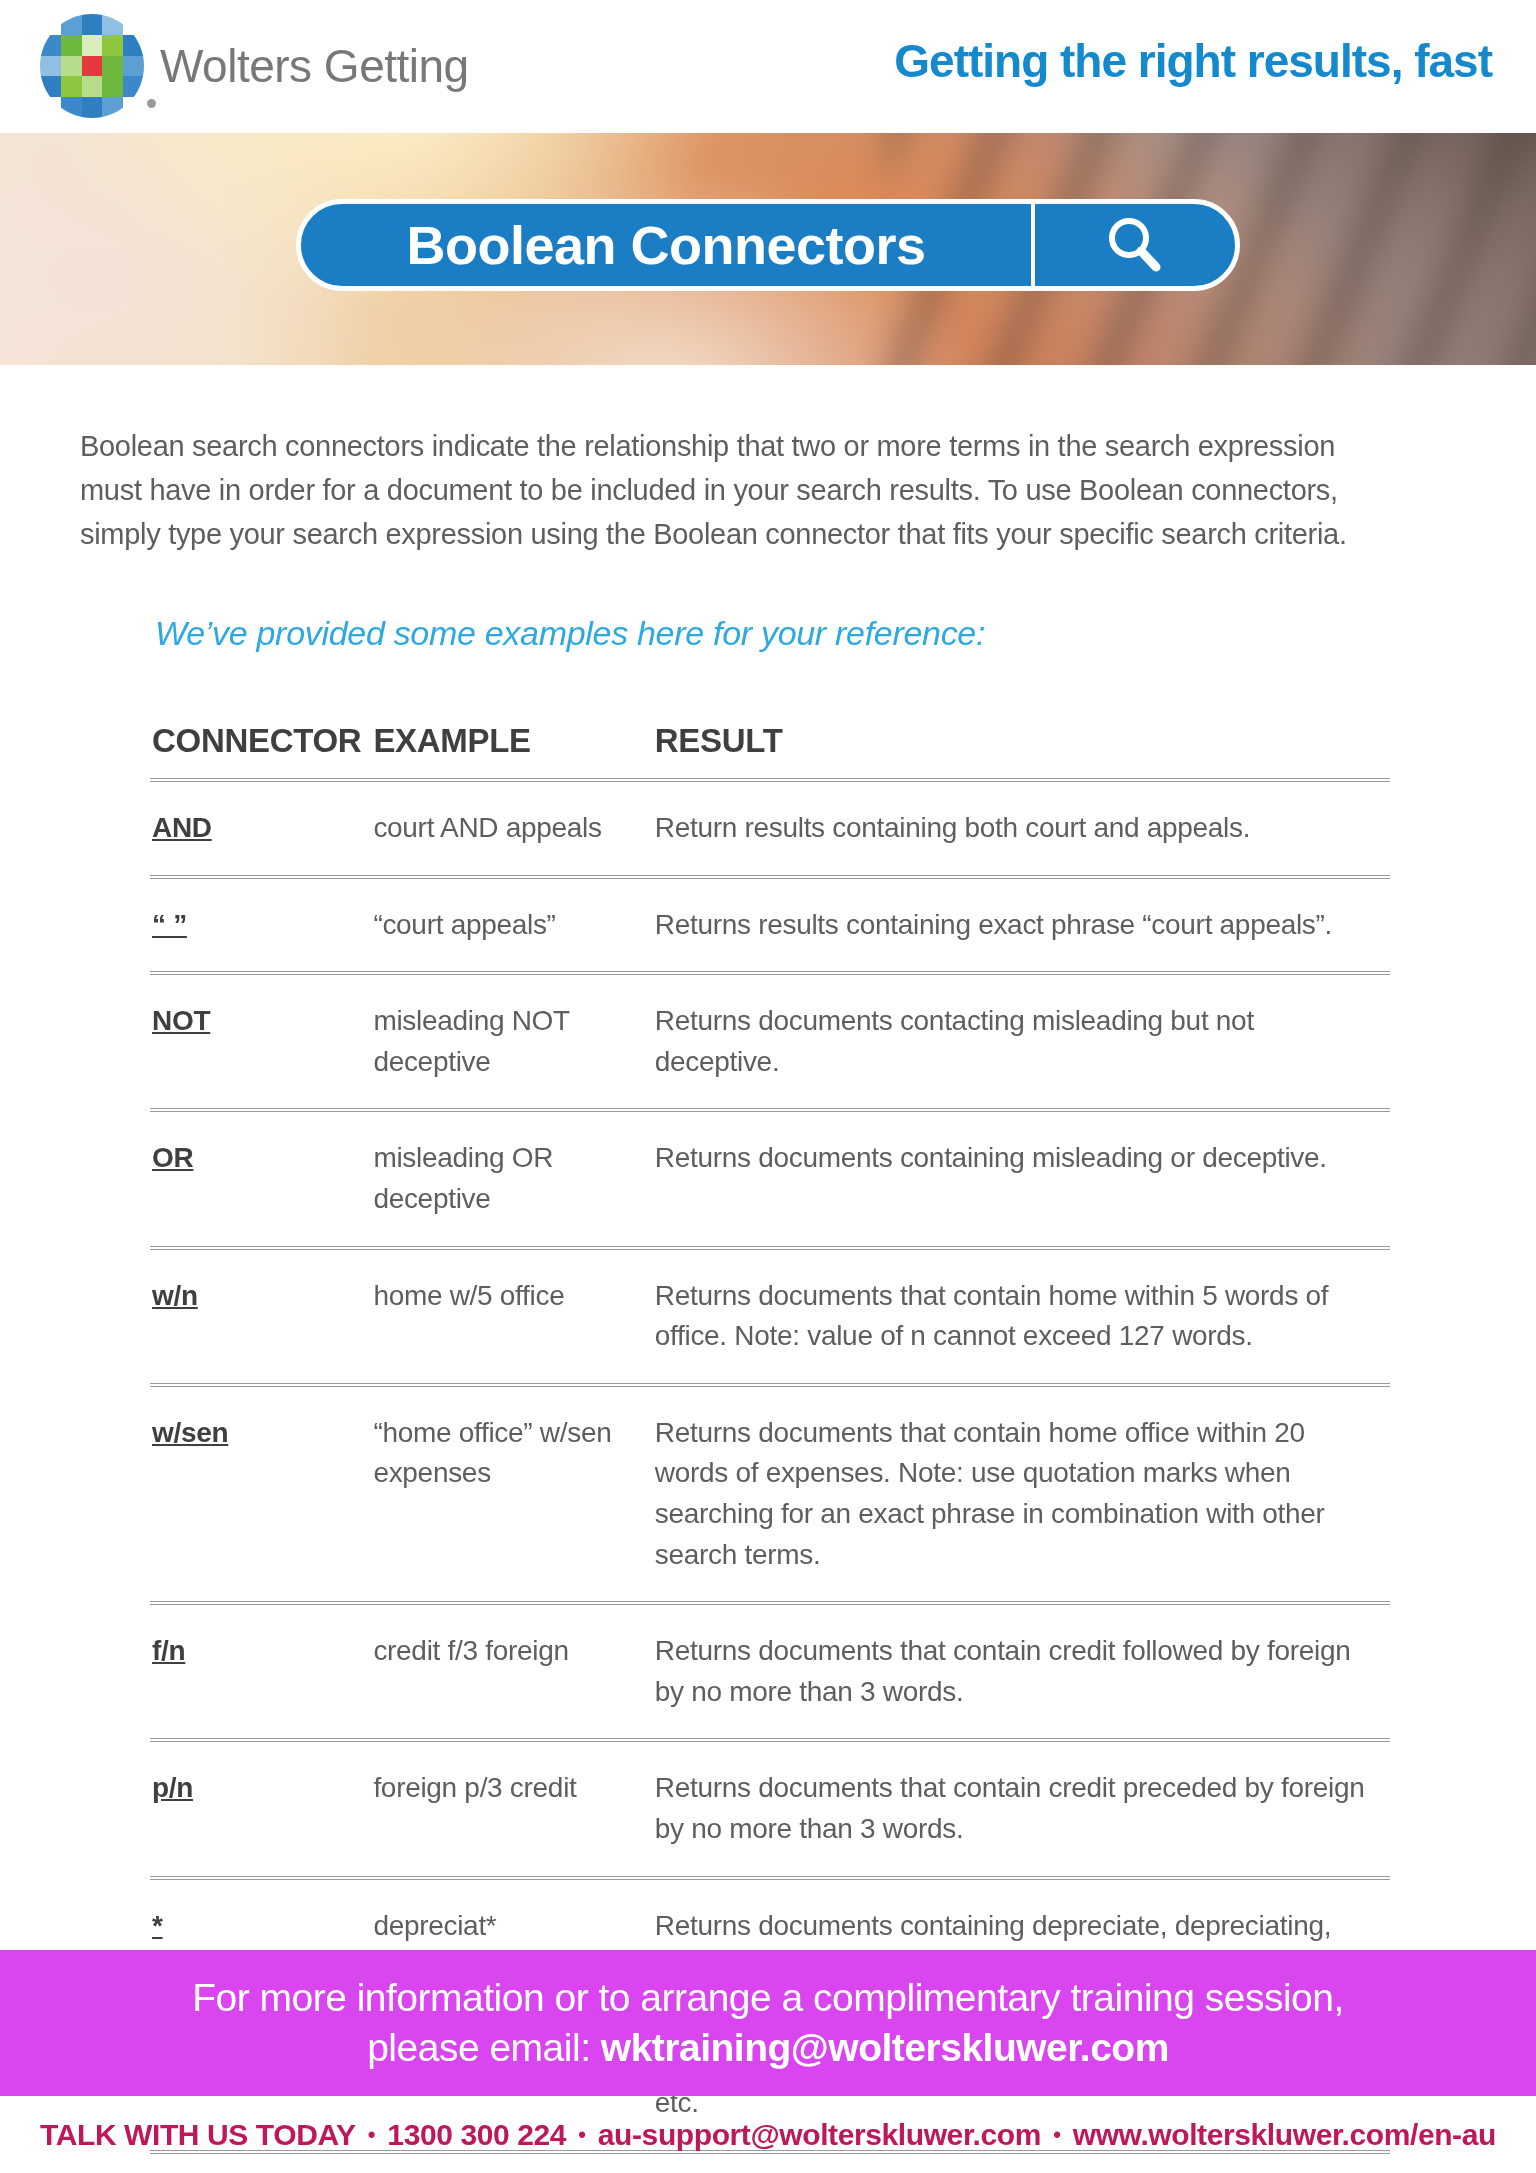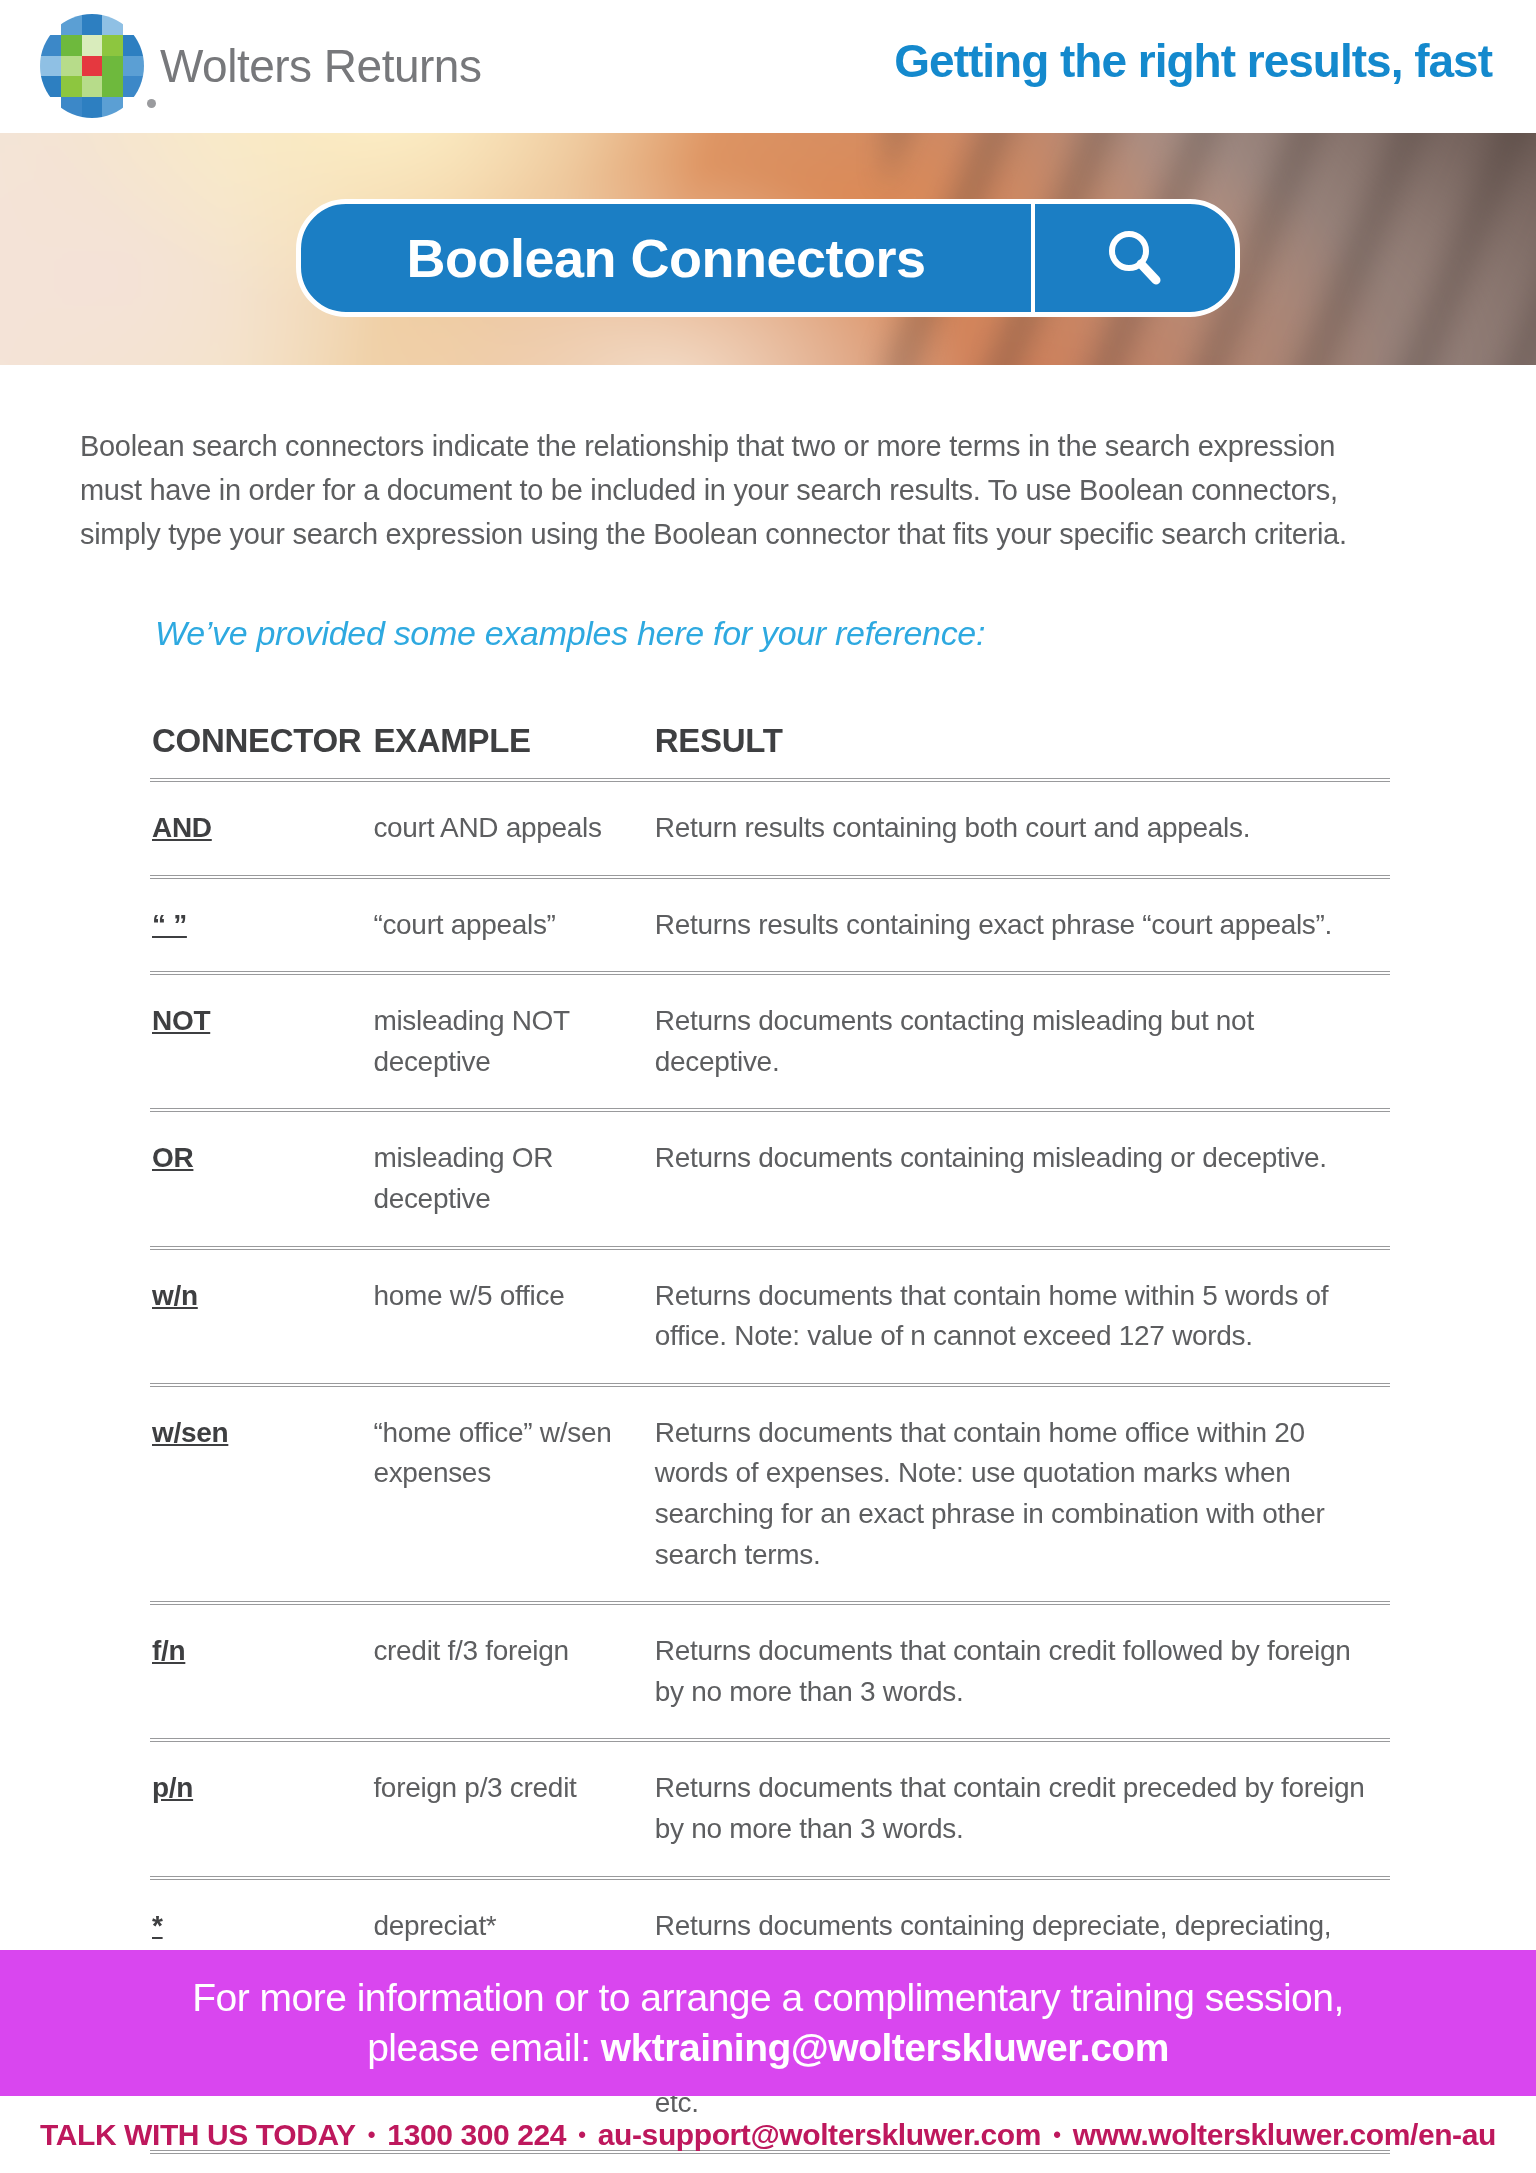--- a/index.html
+++ b/index.html
@@ -95,21 +95,21 @@
     background: repeating-linear-gradient(112deg,
       rgba(62,50,46,0.55) 0 34px,
       rgba(62,50,46,0)   34px 96px);
   }
 
   
   .search-pill {
     position: absolute;
     left: 50%; top: 66px;
     transform: translateX(-50%);
-    width: 944px; height: 118px;
+    width: 944px; height: 92px;
     background: #1b7ec4;
     border: 5px solid #ffffff;
     border-radius: 50px;
     display: flex;
     align-items: center;
   }
   .search-pill-label {
     flex: 1 1 auto;
     text-align: center;
     color: #ffffff;
@@ -266,21 +266,21 @@
             <span class="m-g1"></span>
             <span class="m-b4"></span>
           <span class="m-t"></span>
             <span class="m-b4"></span>
             <span class="m-b1"></span>
             <span class="m-b2"></span>
             <span class="m-t"></span>
         </div>
         <span class="logo-dot"></span>
       </div>
-      <div class="brand-name">Wolters Returns</div>
+      <div class="brand-name">Wolters Getting</div>
     </div>
     <div class="tagline">Getting the right results, fast</div>
   </header>
 
   <section class="hero">
     <div class="hero-photo"></div>
     <div class="hero-fingers"></div>
     <div class="search-pill">
       <div class="search-pill-label">Boolean Connectors</div>
       <div class="search-pill-divider"></div>

